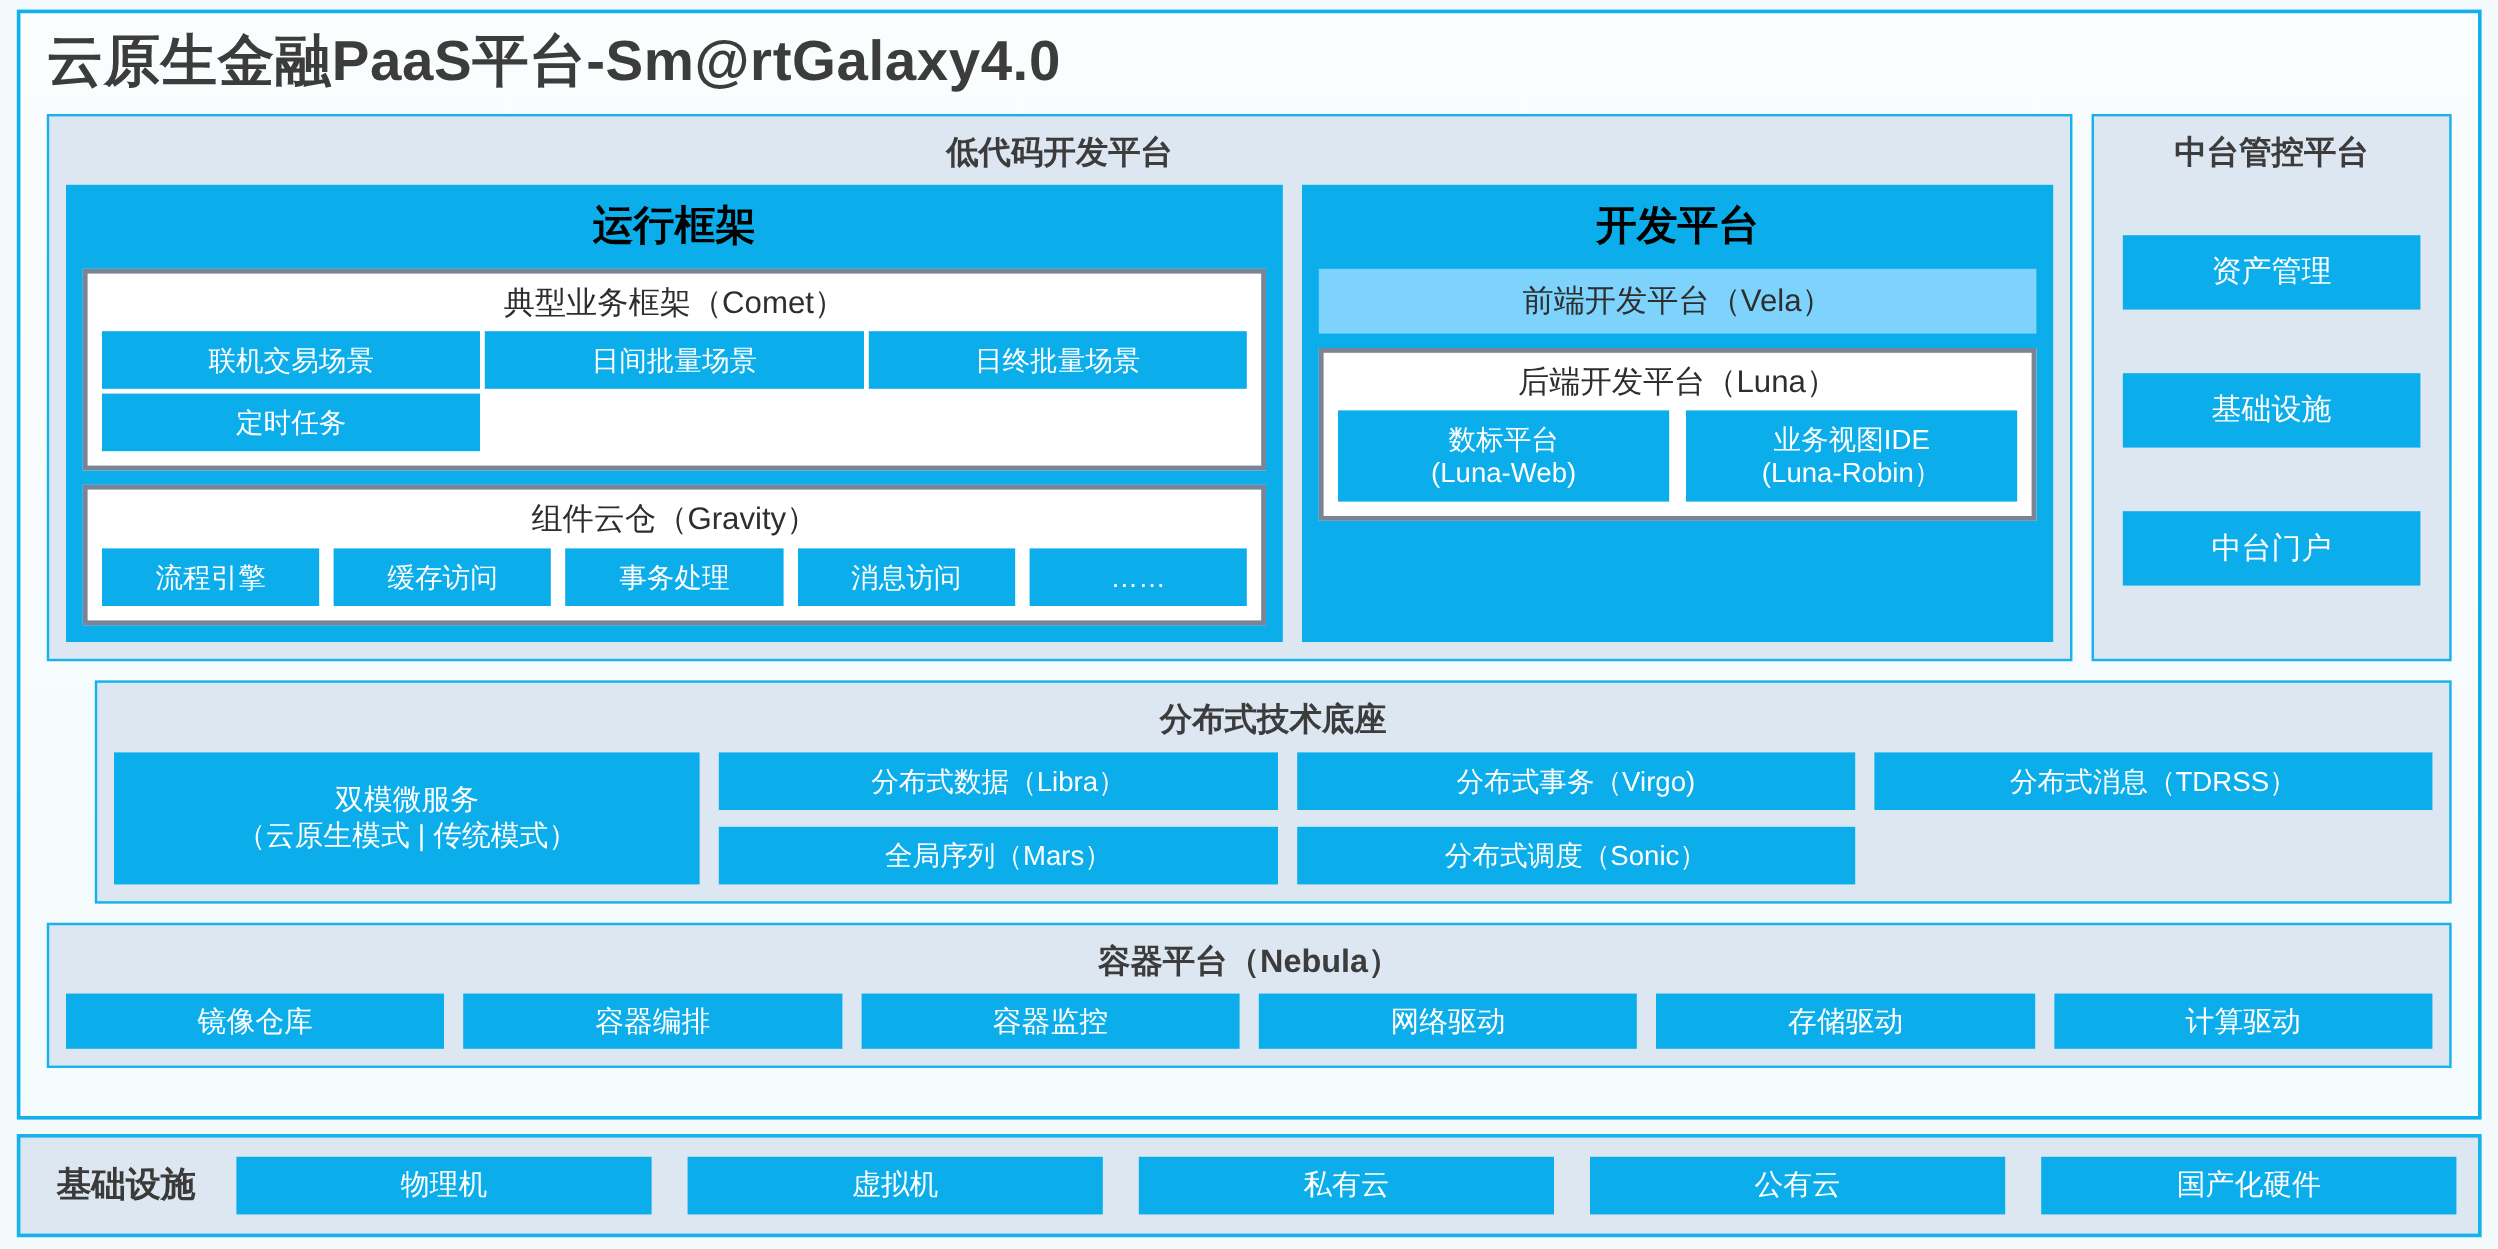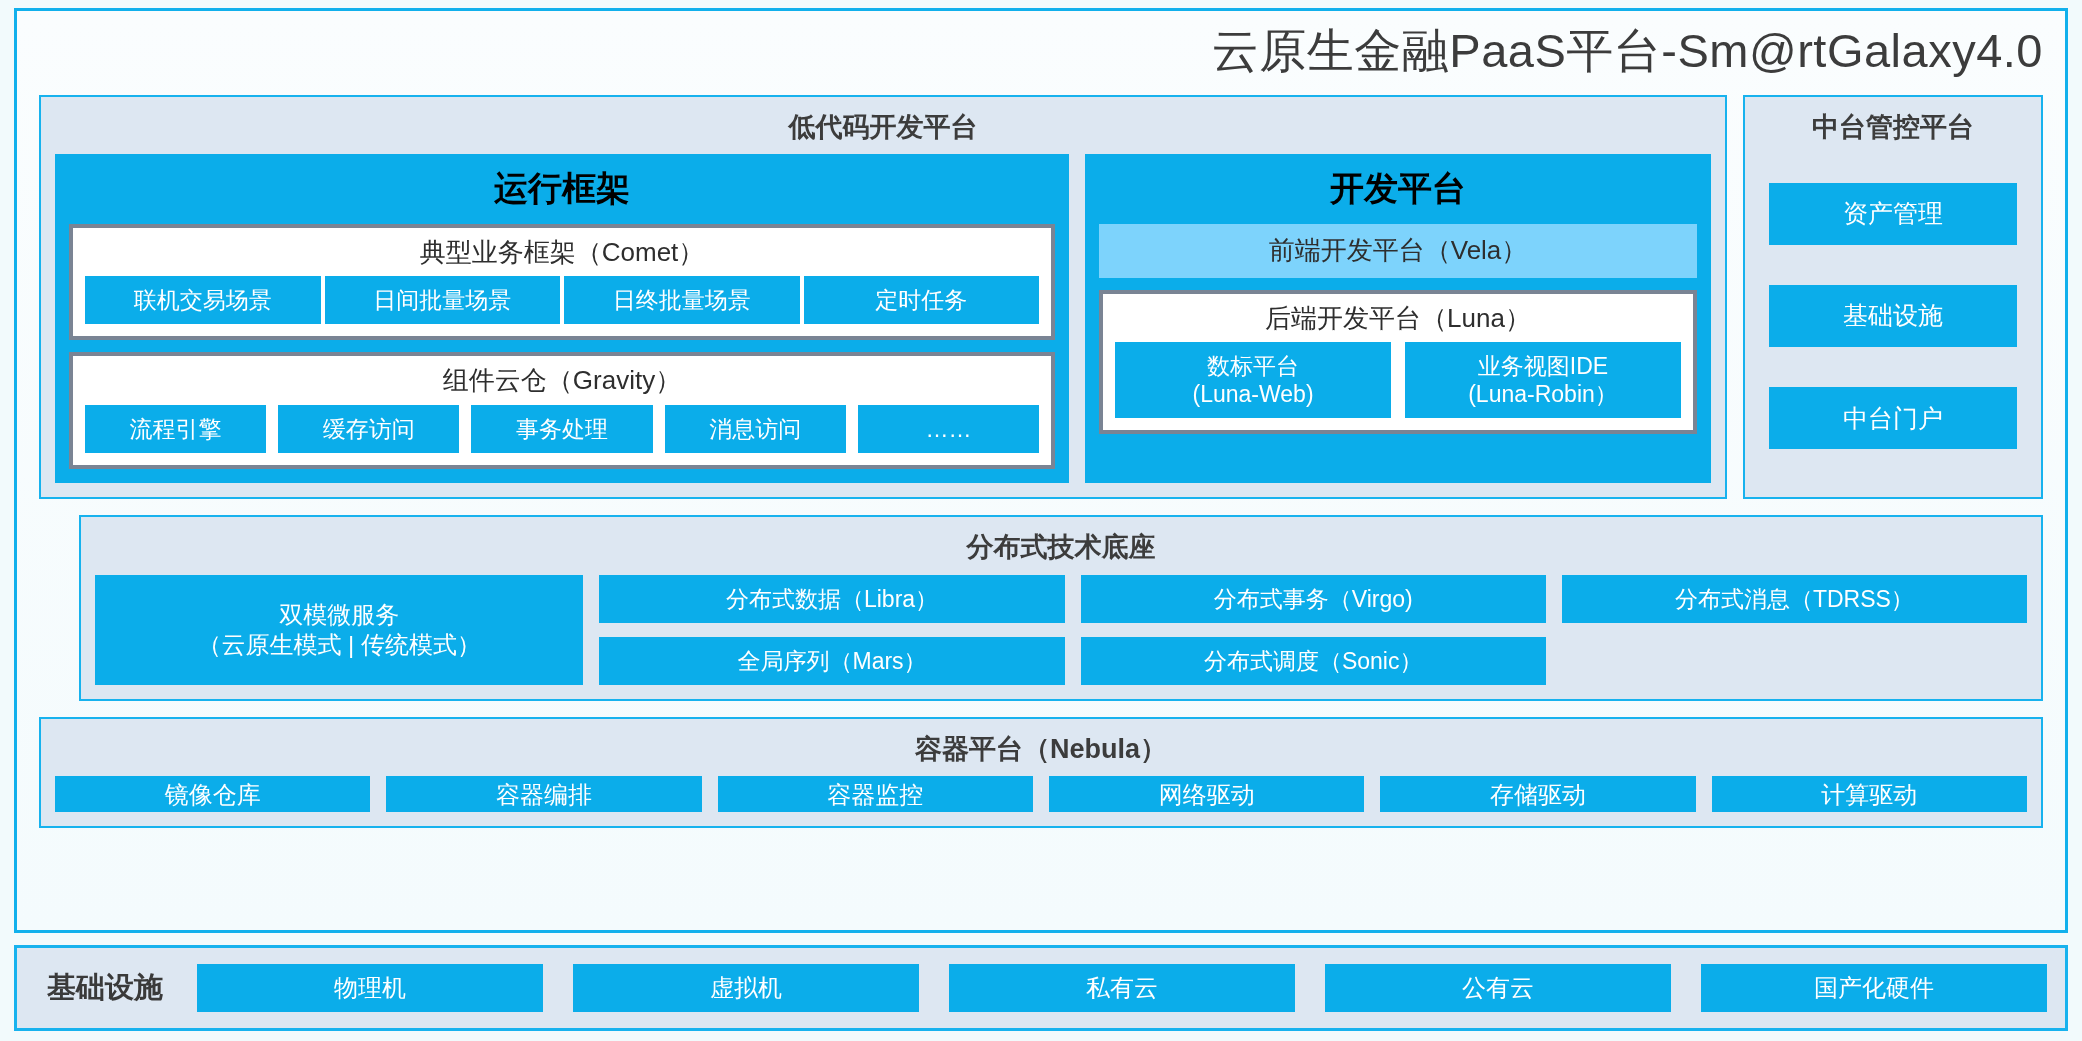--- a/index.html
+++ b/index.html
@@ -16,23 +16,23 @@
   
   .main-frame {
     flex: 1 1 auto;
     border: 3px solid #11B0EC;
     background: linear-gradient(180deg,#FAFDFE 0%,#F4FBFD 100%);
     padding: 0 22px 16px 22px;
     display: flex; flex-direction: column;
   }
 
   .platform-title {
-    text-align: right;
+    text-align: left;
     font-size: 47px;
-    font-weight: 400;
+    font-weight: 700;
     color: #3C3C3C;
     letter-spacing: 0.5px;
     padding: 14px 0 18px 0;
     line-height: 1.1;
   }
 
   
   .panel {
     background: #DDE7F2;
     border: 2px solid #17B2EE;
@@ -92,38 +92,38 @@
   .lowcode { flex: 1 1 auto; display: flex; flex-direction: column; }
   .lowcode-body { display: flex; gap: 16px; align-items: stretch; }
   .runtime-col { flex: 1.62 1 0; display: flex; }
   .devplat-col { flex: 1 1 0; display: flex; }
   .bluesec { flex: 1 1 auto; }
 
   .midplat { width: 300px; display: flex; flex-direction: column; }
   .midplat-tiles { flex: 1 1 auto; display: flex; flex-direction: column; justify-content: space-evenly; gap: 14px; padding: 2px 10px 8px 10px; }
   .midplat-tiles .btile { height: 62px; font-size: 25px; }
 
-  .tile-grid4 { display: grid; grid-template-columns: repeat(4,1fr); gap: 4px; border-radius: 12px; }
+  .tile-grid4 { display: grid; grid-template-columns: repeat(3,1fr); gap: 4px; border-radius: 12px; }
   .tile-grid5 { display: grid; grid-template-columns: repeat(5,1fr); gap: 12px; }
   .tile-grid4 .btile, .tile-grid5 .btile { height: 48px; }
 
   .vela { background:#7dd3fc; text-align:center; font-size:26px; color:#2E2E2E;
           height:54px; display:flex; align-items:center; justify-content:center; }
   .luna-tiles { display: grid; grid-template-columns: 1fr 1fr; gap: 14px; }
   .luna-tiles .btile { height: 76px; flex-direction: column; font-size: 23px; }
 
   
   .tech-grid { display: grid; grid-template-columns: 1.05fr 1fr 1fr 1fr; gap: 16px; }
   .tech-col { display: flex; flex-direction: column; gap: 14px; }
   .tech-col .btile { height: 48px; }
   .tech-tall { height: 110px !important; flex-direction: column; font-size: 24px; }
 
   
   .nebula-grid { display: grid; grid-template-columns: repeat(6,1fr); gap: 16px; }
-  .nebula-grid .btile { height: 36px; font-size: 24px; }
+  .nebula-grid .btile { height: 46px; font-size: 24px; }
 
   
   .infra {
     height: 86px;
     background: #DDE7F2;
     border: 3px solid #17B2EE;
     display: flex; align-items: center; gap: 26px;
     padding: 0 18px;
   }
   .infra-label { font-size: 29px; font-weight: 700; color: #3A3A3A; white-space: nowrap; padding-left: 12px; padding-right: 8px; }

